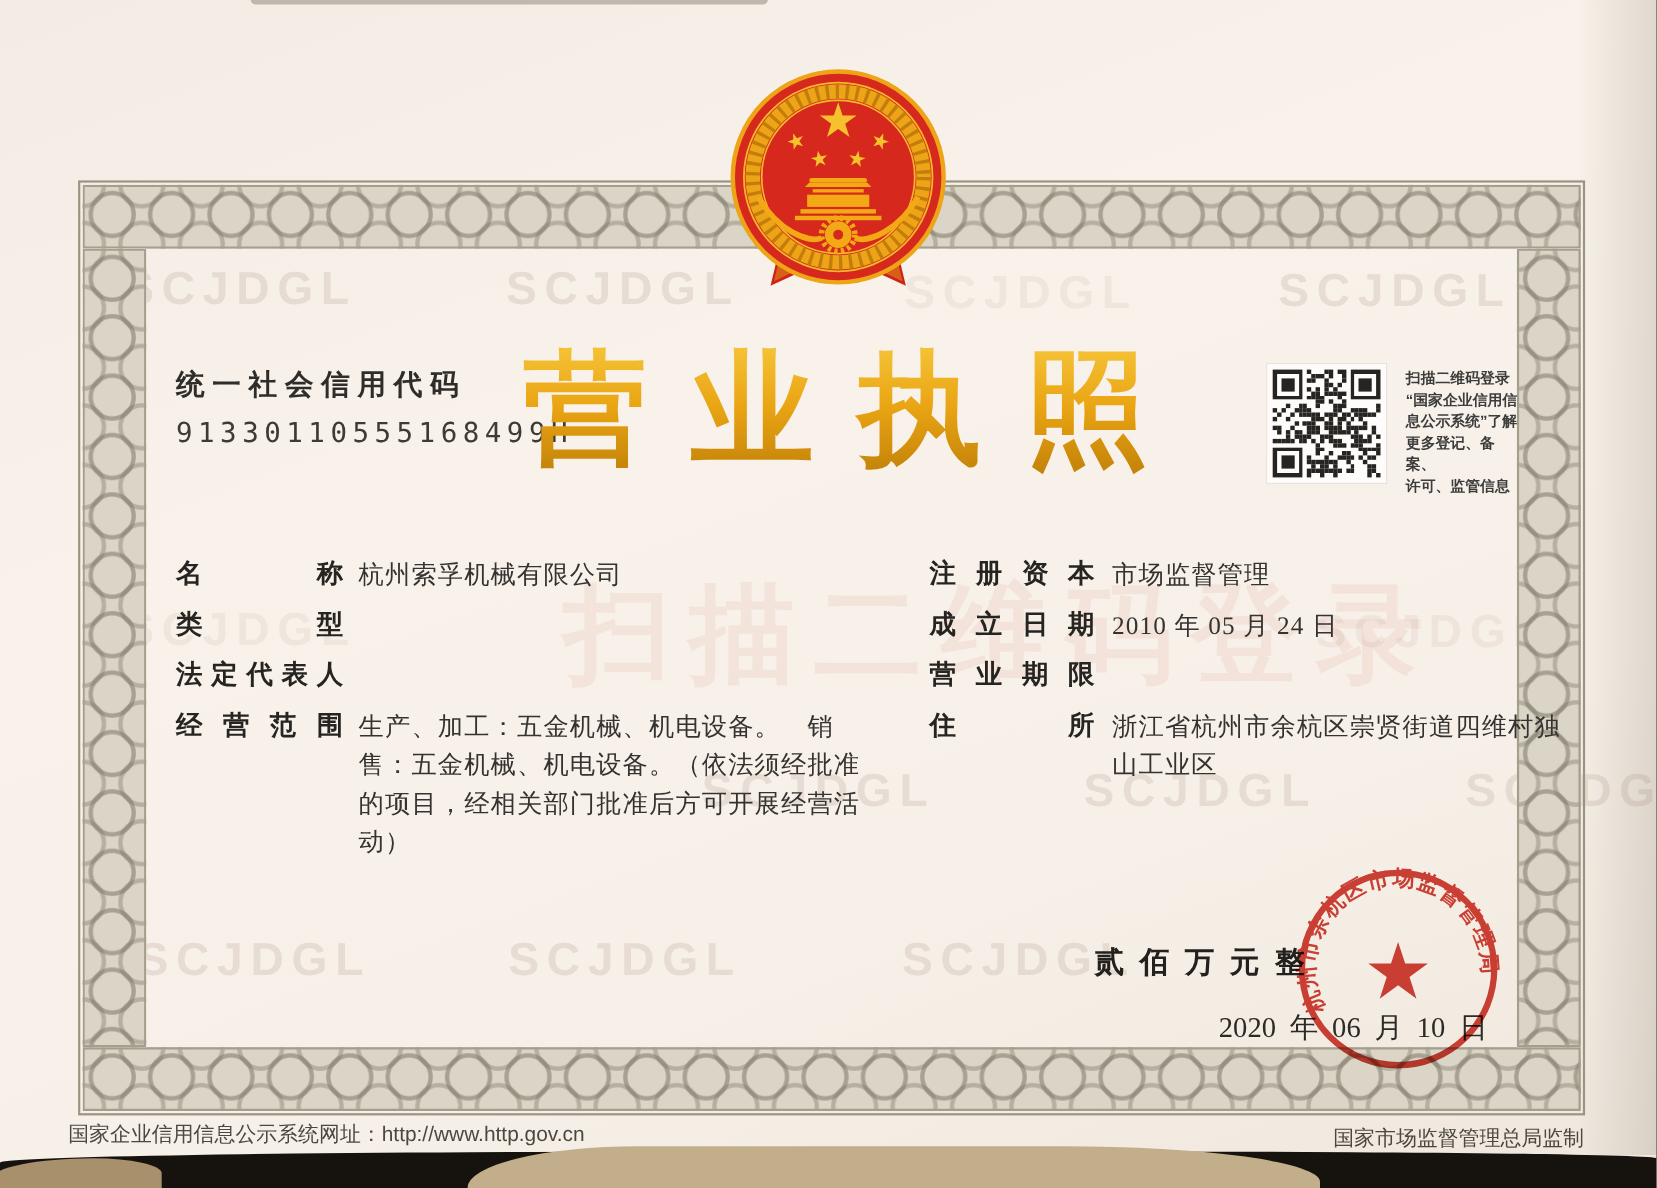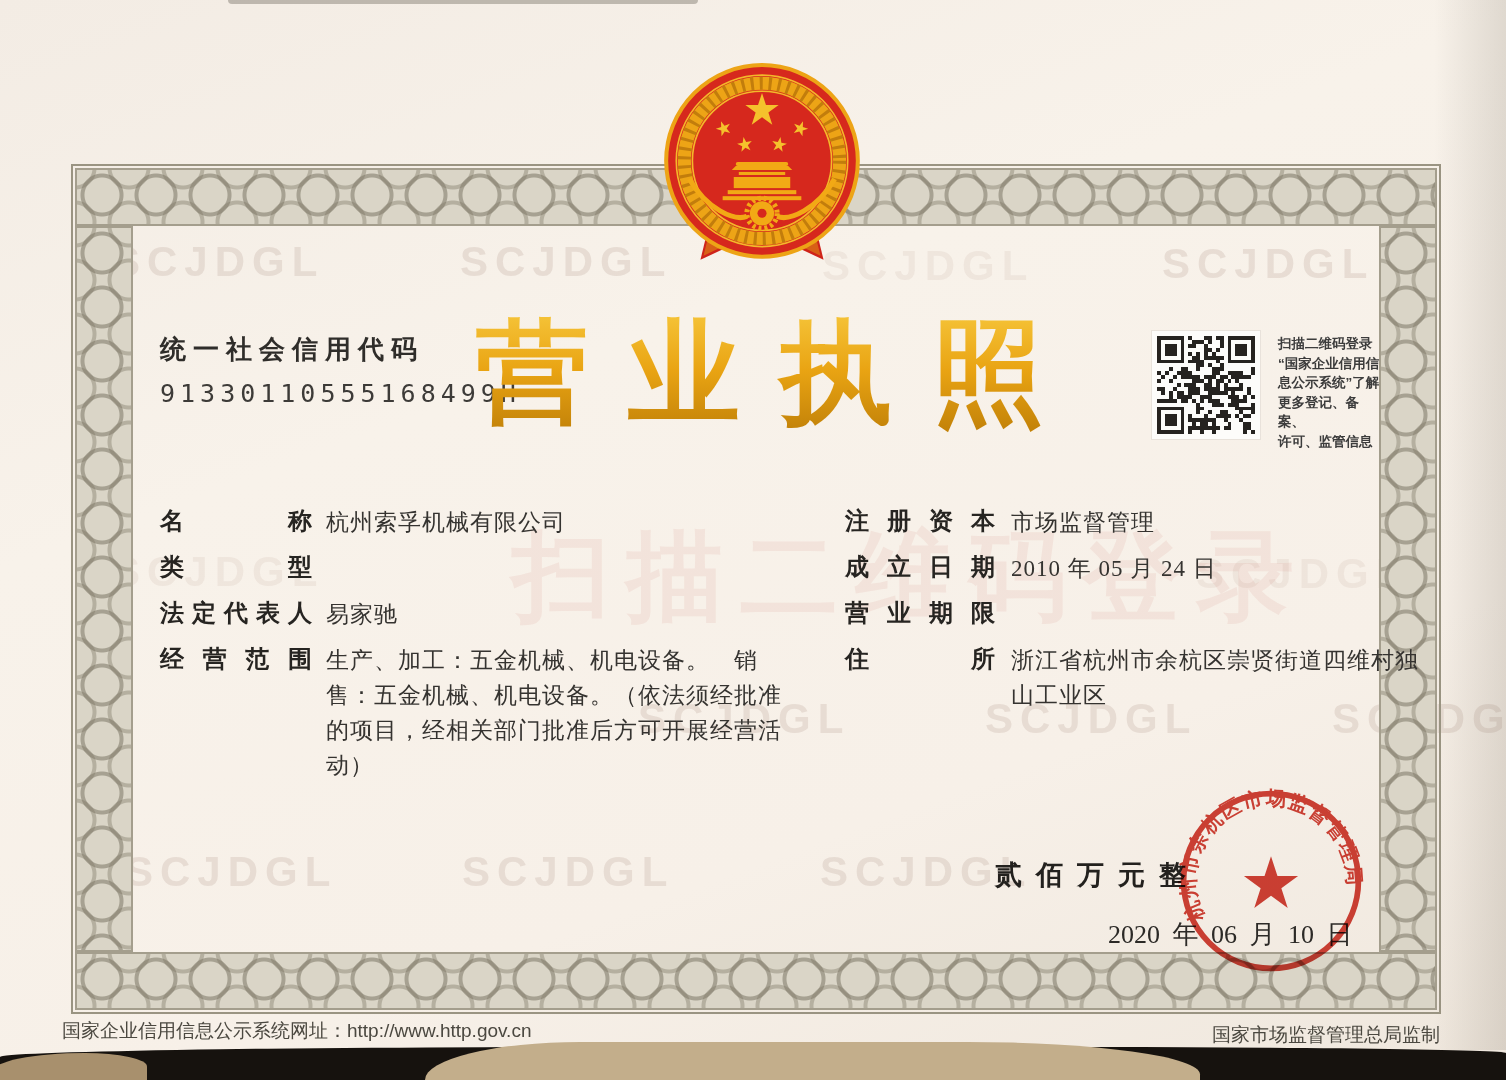--- a/index.html
+++ b/index.html
@@ -373,21 +373,20 @@
           </div>
       </div>
       <div class="row" style="top:597px">
         <div class="flabel" data-spread="">
             <span>法</span>
             <span>定</span>
             <span>代</span>
             <span>表</span>
             <span>人</span>
           </div>
-        <div class="fvalue">易家驰</div>
       </div>
       <div class="row" style="top:643px">
         <div class="flabel" data-spread="">
             <span>经</span>
             <span>营</span>
             <span>范</span>
             <span>围</span>
           </div>
         <div class="fvalue">生产、加工：五金机械、机电设备。　销售：五金机械、机电设备。（依法须经批准的项目，经相关部门批准后方可开展经营活动）</div>
       </div>

